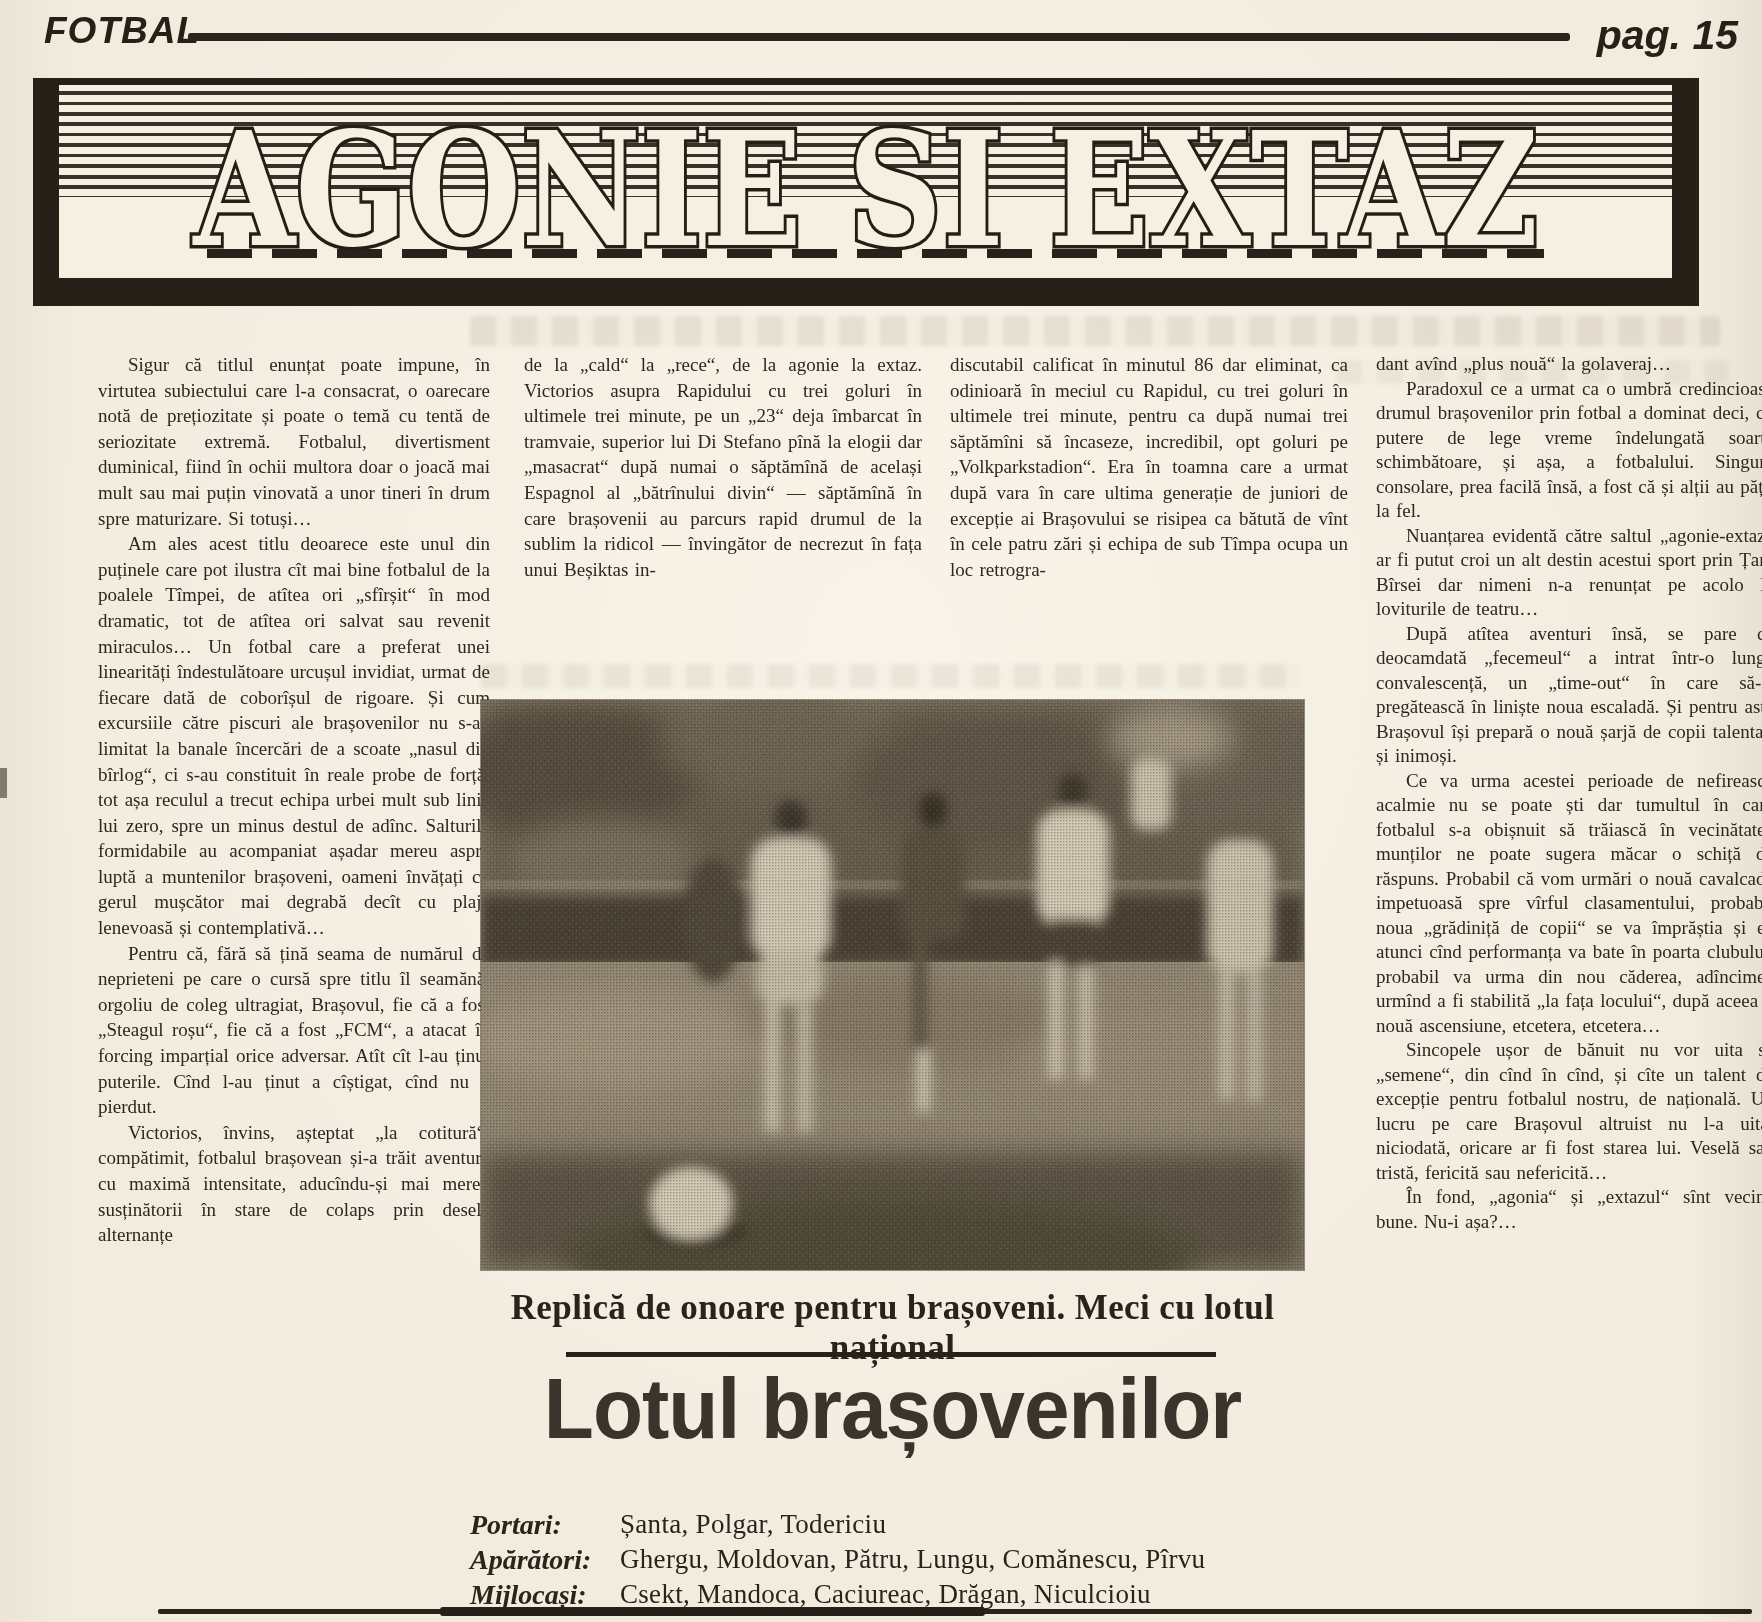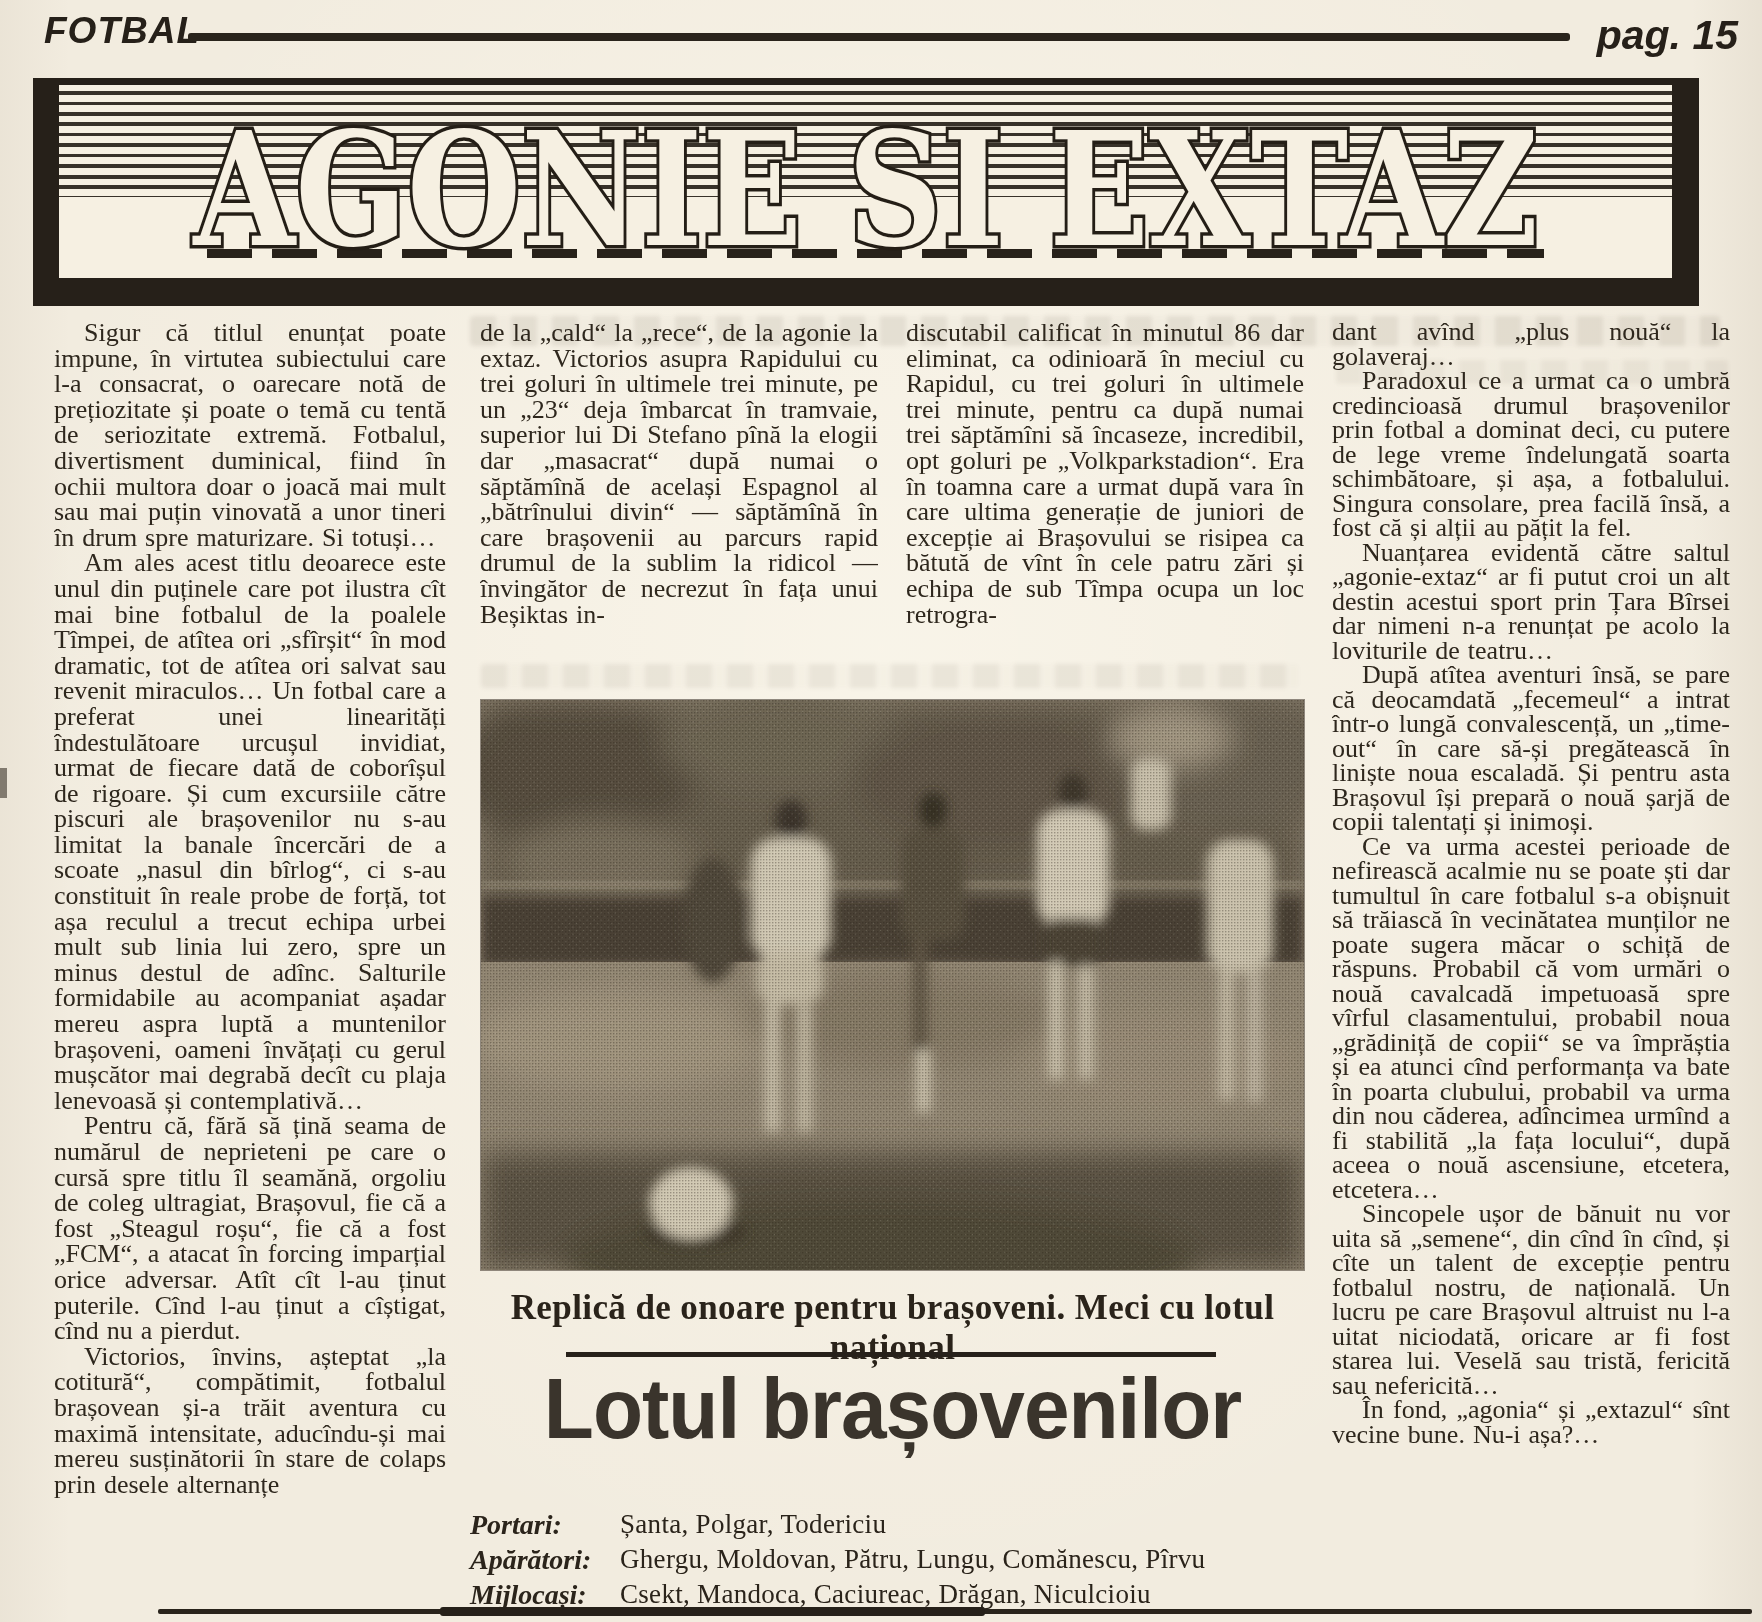--- a/index.html
+++ b/index.html
@@ -39,23 +39,23 @@
   .bleed{
     position:absolute;filter:blur(2px);opacity:.65;border-radius:4px;
     background:repeating-linear-gradient(90deg, rgba(76,62,46,.16) 0 26px, rgba(76,62,46,.03) 26px 41px);
   }
   .bleed-a{left:470px;top:316px;width:1250px;height:30px;}
   .bleed-b{left:1336px;top:360px;width:392px;height:24px;opacity:.4;}
   .bleed-c{left:481px;top:664px;width:818px;height:24px;opacity:.5;}
   .scan-smudge{position:absolute;left:0;top:768px;width:7px;height:30px;background:rgba(42,35,26,.55);}
   
   .col{
-    position:absolute;top:320px;text-align:justify;
-    font-size:26px;line-height:25.6px;color:#2e271d;
-    overflow:hidden;word-spacing:1.5px;
+    position:absolute;top:352px;text-align:justify;
+    font-size:19px;line-height:25.6px;color:#2e271d;
+    overflow:hidden;word-spacing:1.5px;margin-left:44px;
   }
   .col-0{left:54px;width:392px;height:1262px;}
   .col-1{left:480px;width:398px;height:360px;}
   .col-2{left:906px;width:398px;height:360px;}
   .col-3{left:1332px;width:398px;height:1262px;line-height:24.5px;}
   .para{margin:0;}
   .para.indent{text-indent:30px;}
   
   .photo{
     position:absolute;left:481px;top:700px;width:823px;height:570px;margin:0;

